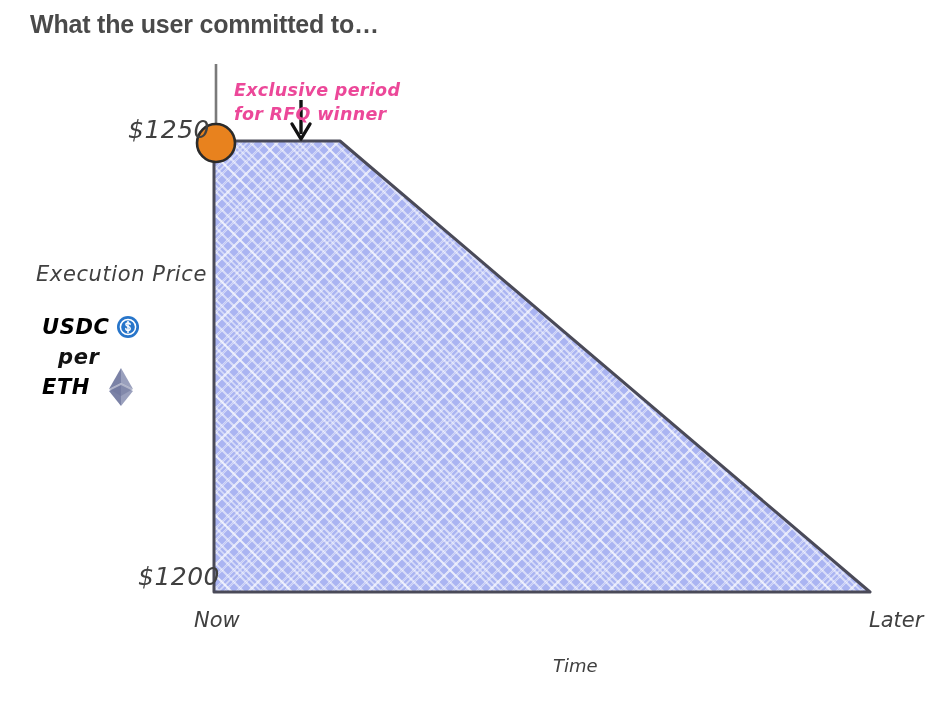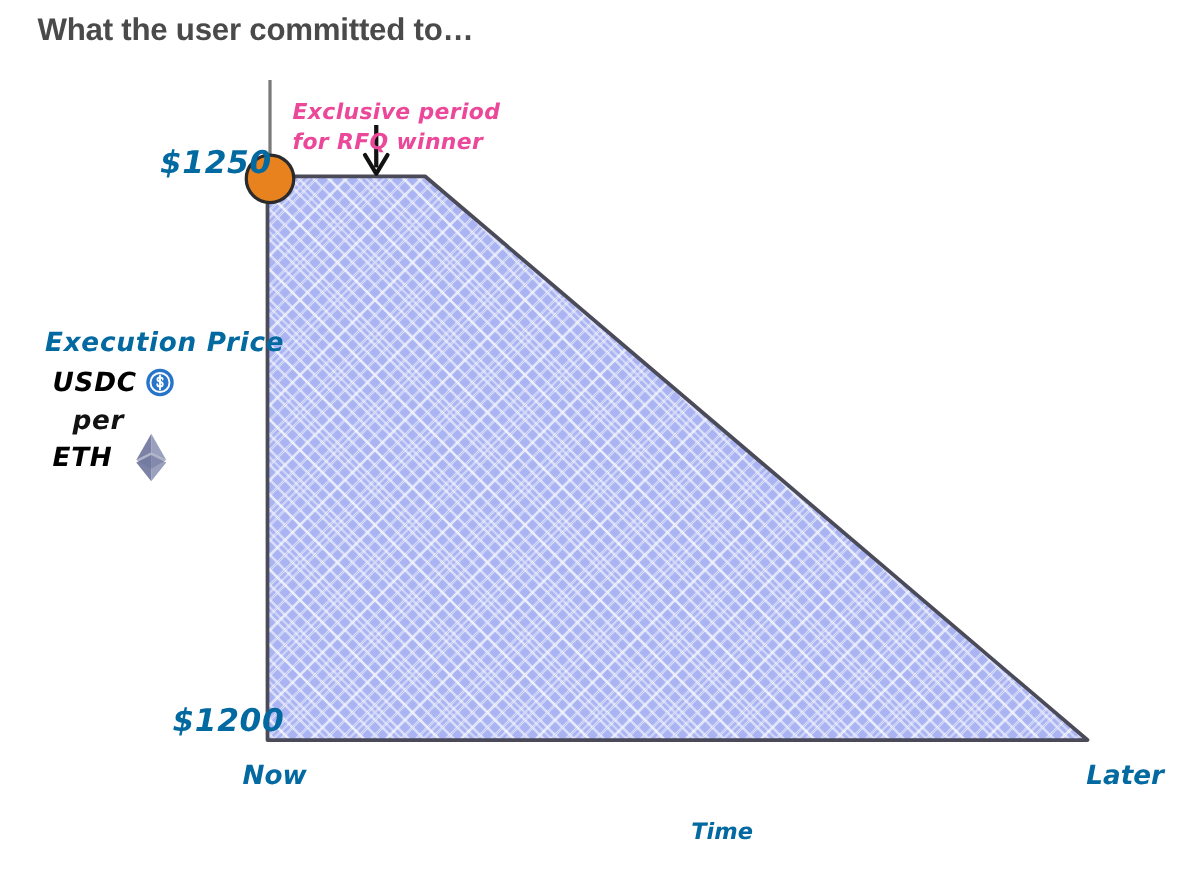--- a/index.html
+++ b/index.html
@@ -34,24 +34,24 @@
     left: 0;
     top: 0;
     width: 944px;
     height: 704px;
   }
 
   
   .hand {
     position: absolute;
     font-family: "DejaVu Sans", sans-serif;
-    color: #0369a1;
+    color: #404040;
     white-space: nowrap;
     font-style: italic;
-    font-weight: 700;
+    font-weight: 400;
   }
 
   #label-y-top {
     left: 128px;
     top: 115px;
     font-size: 25px;
     letter-spacing: 0.5px;
   }
   #label-y-bottom {
     left: 138px;
@@ -78,21 +78,21 @@
   
   #yaxis-title-block {
     position: absolute;
     left: 36px;
     top: 262px;
     width: 185px;
   }
   #yaxis-title-block .line1 {
     font-size: 21px;
     letter-spacing: 0.6px;
-    margin-bottom: 8px;
+    margin-bottom: 29px;
   }
   .token-row {
     display: flex;
     align-items: center;
     gap: 7px;
     margin-bottom: 6px;
     padding-left: 6px;
   }
   .token-row .tok-text {
     font-family: "DejaVu Sans", sans-serif;

